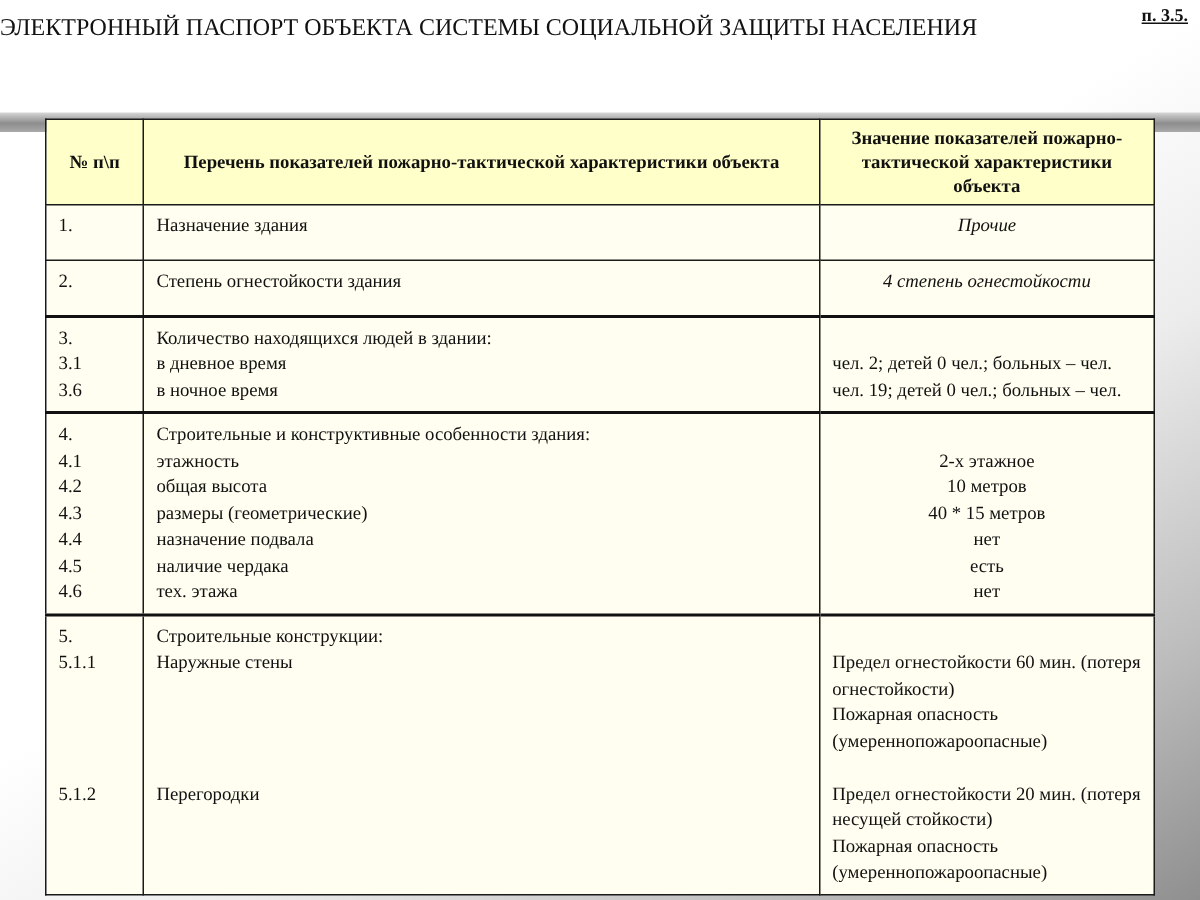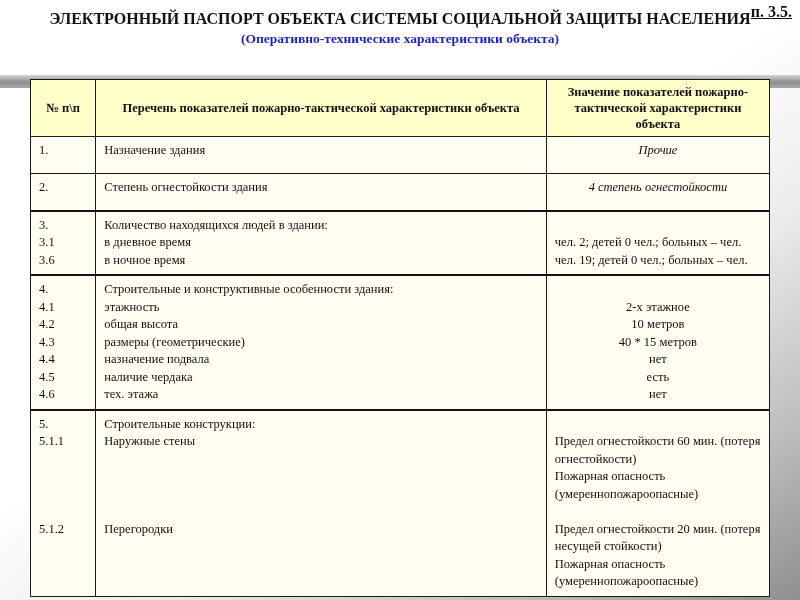--- a/index.html
+++ b/index.html
@@ -12,31 +12,30 @@
     position: relative;
     width: 800px;
     height: 600px;
     overflow: hidden;
     background: linear-gradient(148deg, #ffffff 0%, #ffffff 46%, #ececec 64%, #bdbdbd 84%, #8f8f8f 100%);
   }
   .page-ref {
     position: absolute;
     top: 3px;
     right: 8px;
-    font-size: 16px;
+    font-size: 12px;
     font-weight: bold;
     text-decoration: underline;
   }
   .titles {
     position: absolute;
     top: 9px;
     left: 0;
     width: 100%;
-    text-align: center;
-    font-weight: bold;
+    font-weight: normal;
     font-size: 16px;
     line-height: 19px;
   }
   .subtitle {
     font-size: 13.5px;
     color: #1F1FC8;
     margin-top: 1px;
   }
   .divider {
     position: absolute;
@@ -84,21 +83,20 @@
   tbody tr:nth-child(1) td, tbody tr:nth-child(2) td { height: 37px; }
 </style>
 </head>
 <body>
 
 <div class="slide">
   <div class="page-ref">п. 3.5.</div>
 
   <div class="titles">
     <div>ЭЛЕКТРОННЫЙ ПАСПОРТ ОБЪЕКТА СИСТЕМЫ СОЦИАЛЬНОЙ ЗАЩИТЫ НАСЕЛЕНИЯ</div>
-    <div class="subtitle">(Оперативно-технические характеристики объекта)</div>
   </div>
 
   <div class="divider"></div>
 
   <table class="char-table">
     <thead>
       <tr>
         <th class="col-num">№ п\п</th>
         <th class="col-ind">Перечень показателей пожарно-тактической характеристики объекта</th>
         <th class="col-val">Значение показателей пожарно-тактической характеристики объекта</th>

